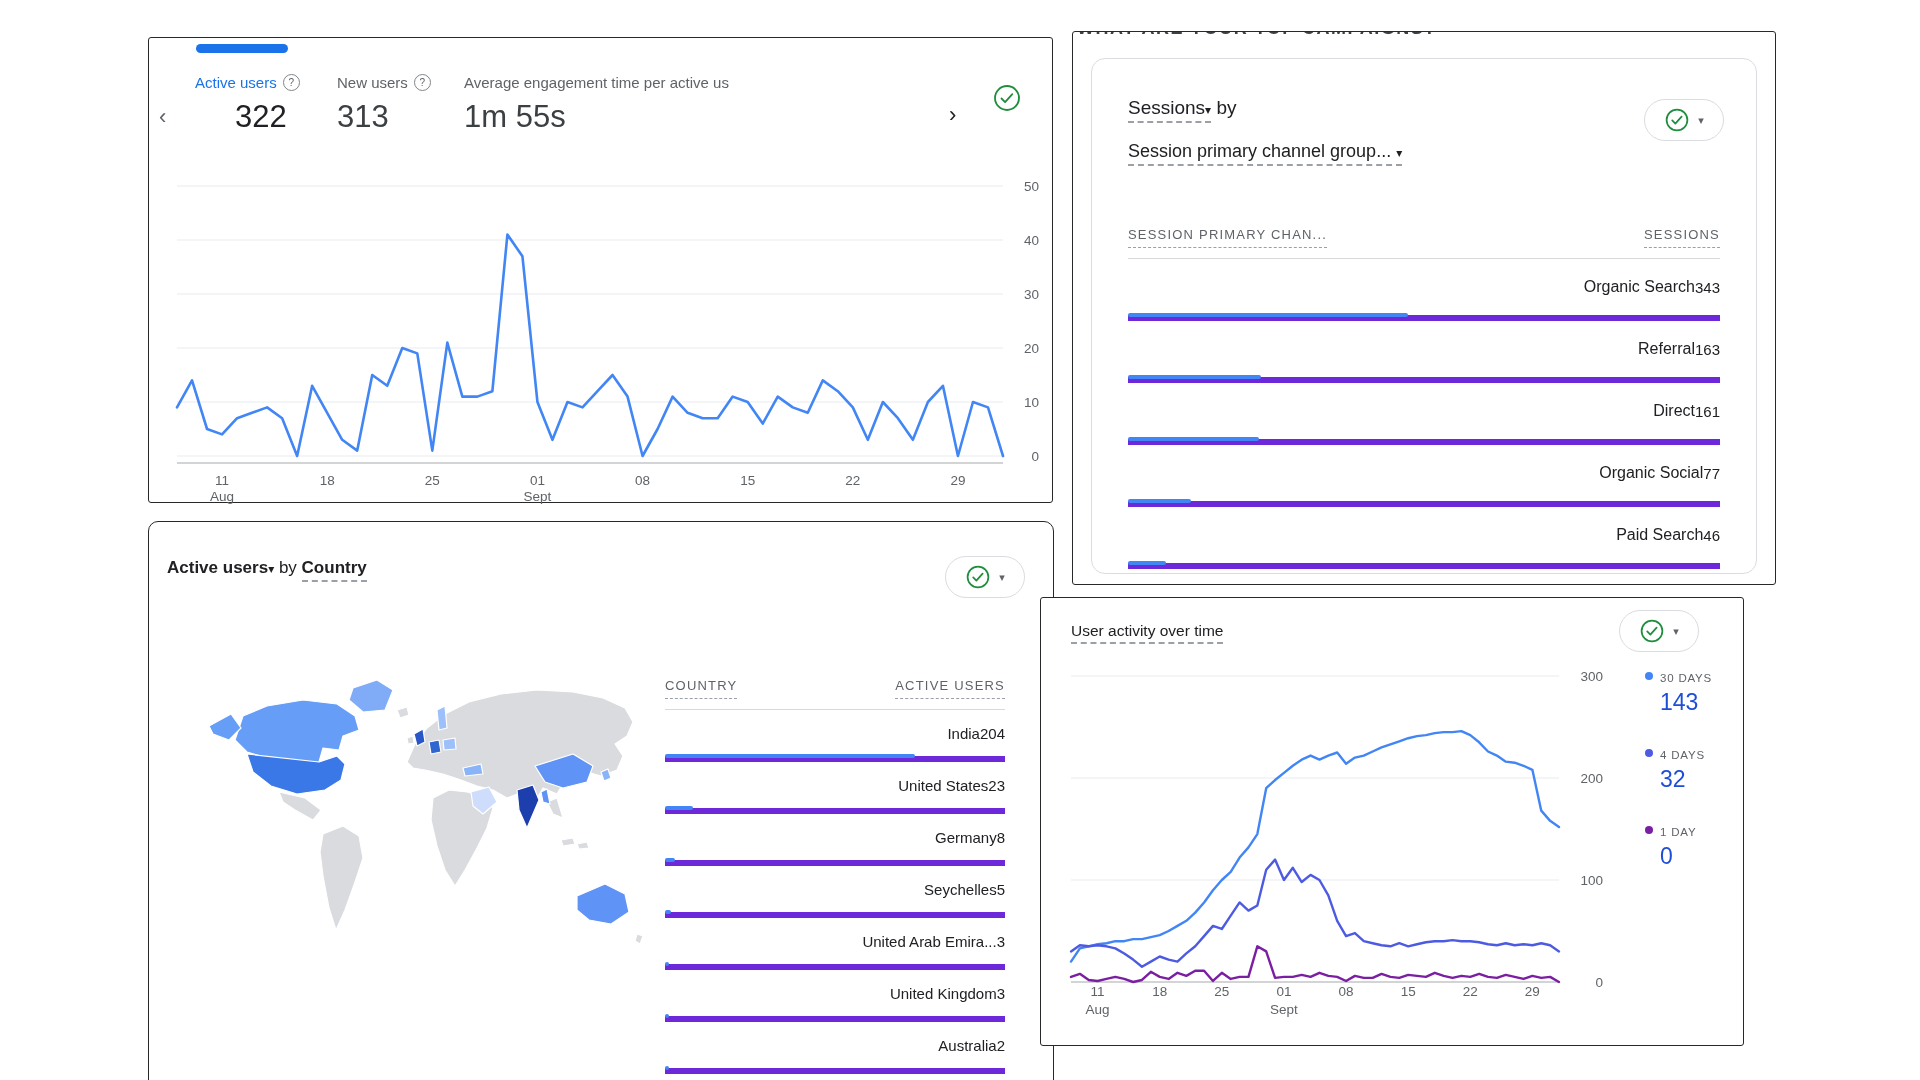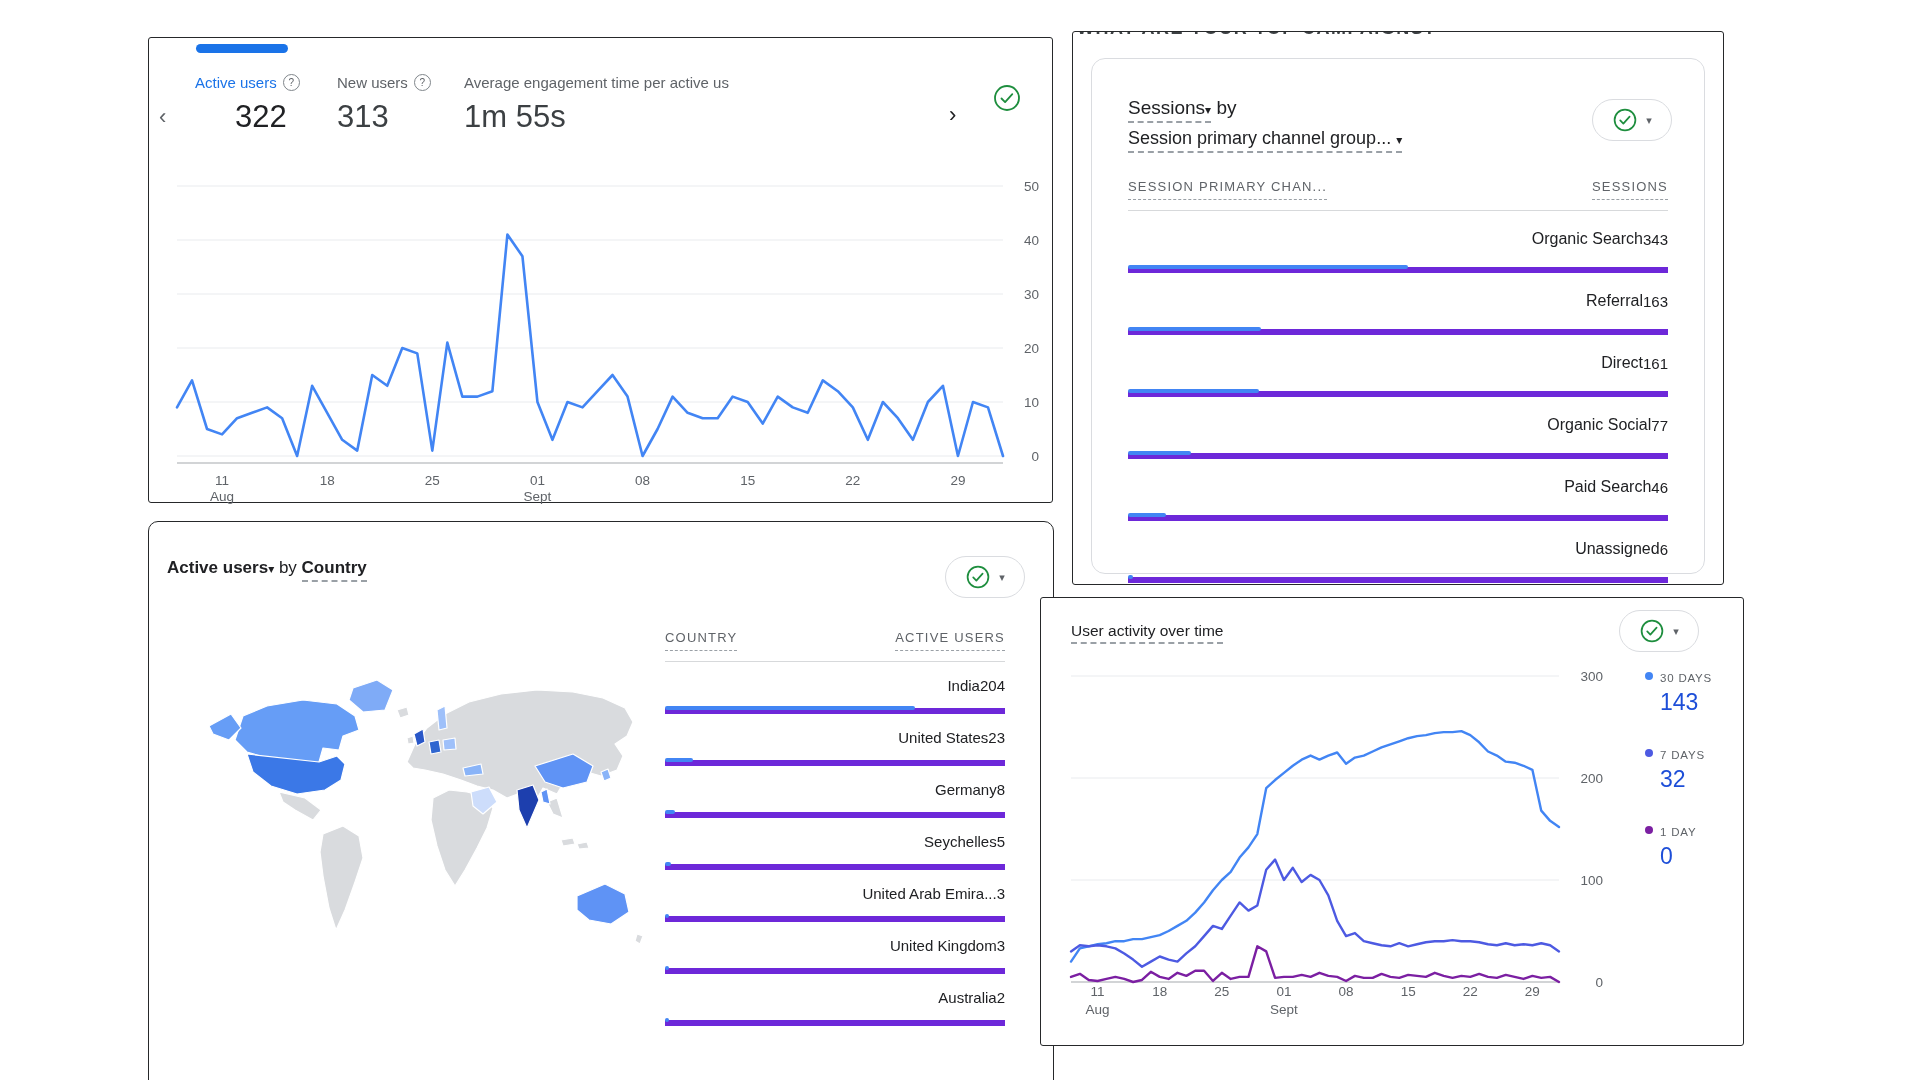--- a/index.html
+++ b/index.html
@@ -1,19 +1,19 @@
 <!DOCTYPE html>
 <html><head>
 <meta charset="utf-8">
 <style>
   html,body{margin:0;padding:0;background:#ffffff;}
   body{width:1920px;height:1080px;position:relative;font-family:"Liberation Sans","DejaVu Sans",sans-serif;color:#202124;overflow:hidden;}
   .card{position:absolute;background:#fff;border:1px solid #26282a;box-sizing:border-box;}
   #cardA{left:148px;top:37px;width:905px;height:466px;border-radius:3px;}
-  #panelB{left:1072px;top:31px;width:652px;height:554px;border-radius:3px;overflow:hidden;}
+  #panelB{left:1072px;top:31px;width:704px;height:554px;border-radius:3px;overflow:hidden;}
   #cardC{left:148px;top:521px;width:906px;height:607px;border-radius:10px;}
   #panelD{left:1040px;top:597px;width:704px;height:449px;border-radius:3px;}
 
   
   .tab-indicator{position:absolute;left:47px;top:6px;width:92px;height:9px;border-radius:5px;background:#1a73e8;}
   .chev{position:absolute;font-size:22px;color:#5f6368;font-weight:400;cursor:pointer;}
   #cardA .chev-left{left:10px;top:66px;}
   #cardA .chev-right{left:800px;top:64px;color:#202124;}
   .metric{position:absolute;top:36px;}
   .metric .mlabel{font-size:15px;color:#5f6368;display:flex;align-items:center;gap:6px;white-space:nowrap;}
@@ -30,24 +30,24 @@
 
   
   .pill{position:absolute;width:78px;height:40px;border:1px solid #dadce0;border-radius:21px;background:#fff;display:flex;align-items:center;justify-content:center;gap:8px;cursor:pointer;}
   .pill .caret{font-size:11px;color:#5f6368;}
 
   
   .clipped-title{position:absolute;left:4px;top:-14px;font-size:18px;font-weight:700;letter-spacing:1.5px;color:#3c4043;white-space:nowrap;}
   .innercard{position:absolute;left:18px;top:26px;right:18px;height:514px;border:1px solid #dadce0;border-radius:14px;background:#fff;}
   .bhead{position:absolute;left:36px;top:38px;}
   .bhead .l1{font-size:19px;color:#202124;}
-  .bhead .l2{font-size:18px;color:#202124;margin-top:9px;text-align:right;}
+  .bhead .l2{font-size:18px;color:#202124;margin-top:22px;text-align:right;}
   .caret-inline{font-size:12px;color:#202124;}
   #panelB .pill{right:32px;top:40px;left:auto;}
-  .table{position:absolute;}
+  .table{position:absolute;margin-top:48px;}
   #panelB .table{left:36px;right:36px;top:120px;}
   .thead{display:flex;justify-content:space-between;align-items:baseline;}
   .thcell{font-size:13px;letter-spacing:1.2px;color:#5f6368;border-bottom:1px dashed #9aa0a6;padding-bottom:5px;cursor:pointer;}
   .tdivider{border-bottom:1px solid #d7d9db;margin-top:10px;}
   .trow{position:relative;display:flex;align-items:center;justify-content:flex-end;border-bottom:6px solid #6d28d9;}
   .rows-b .trow{height:56px;}
   .rows-c .trow{height:46px;}
   .tlabel{font-size:16px;color:#202124;}
   .rows-c .tlabel{font-size:15px;}
   .tval{font-size:15px;color:#202124;}
@@ -322,21 +322,21 @@
       <div class="legend-item">
         <div class="legend-top">
           <span class="ldot" style="background: rgb(66, 133, 244);"></span>
           <span class="llabel">30 DAYS</span>
         </div>
         <div class="lvalue">143</div>
       </div>
       <div class="legend-item">
         <div class="legend-top">
           <span class="ldot" style="background: rgb(77, 90, 226);"></span>
-          <span class="llabel">7 DAYS</span>
+          <span class="llabel">4 DAYS</span>
         </div>
         <div class="lvalue">32</div>
       </div>
       <div class="legend-item">
         <div class="legend-top">
           <span class="ldot" style="background: rgb(123, 31, 162);"></span>
           <span class="llabel">1 DAY</span>
         </div>
         <div class="lvalue">0</div>
       </div>

